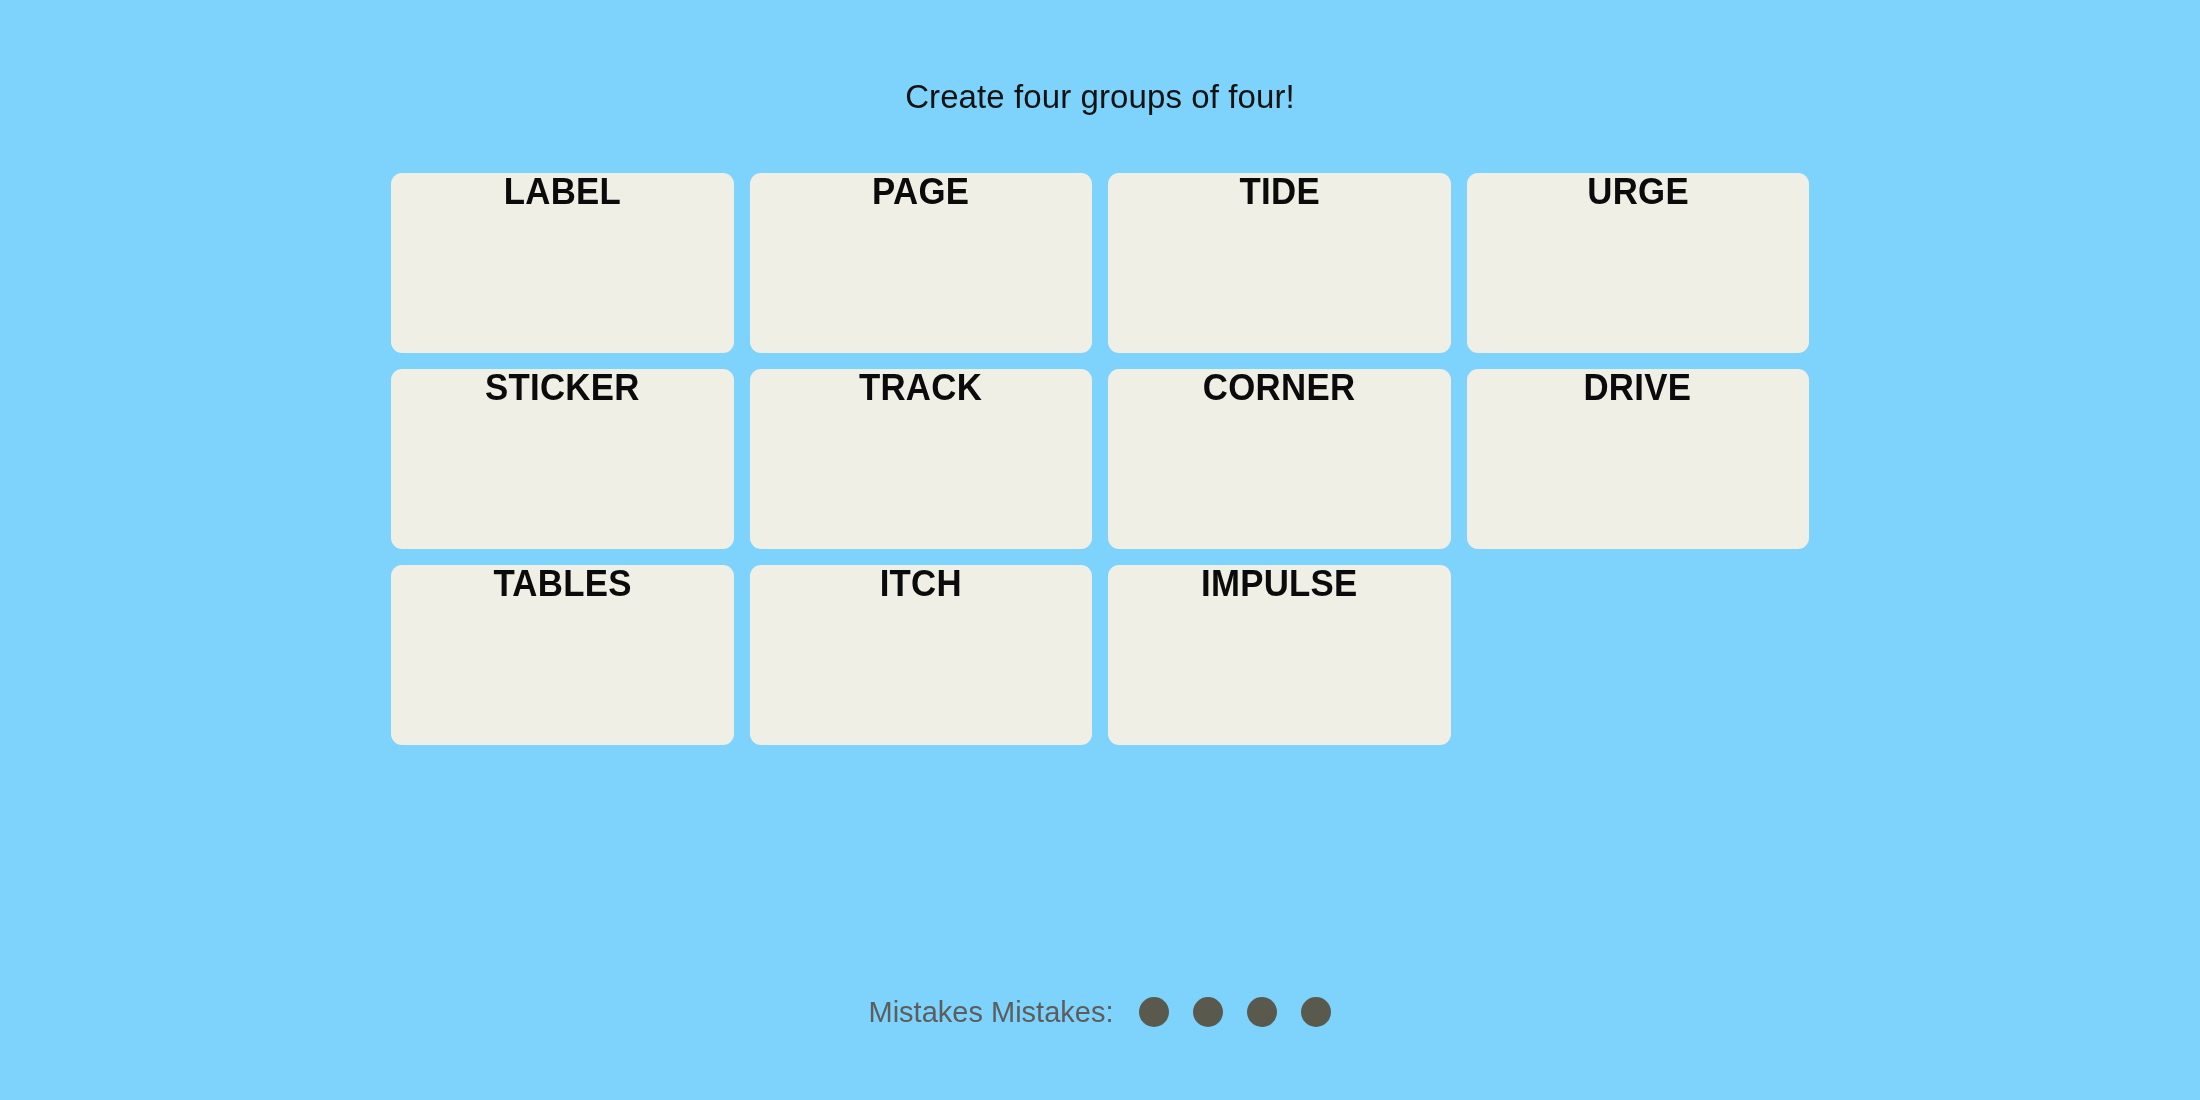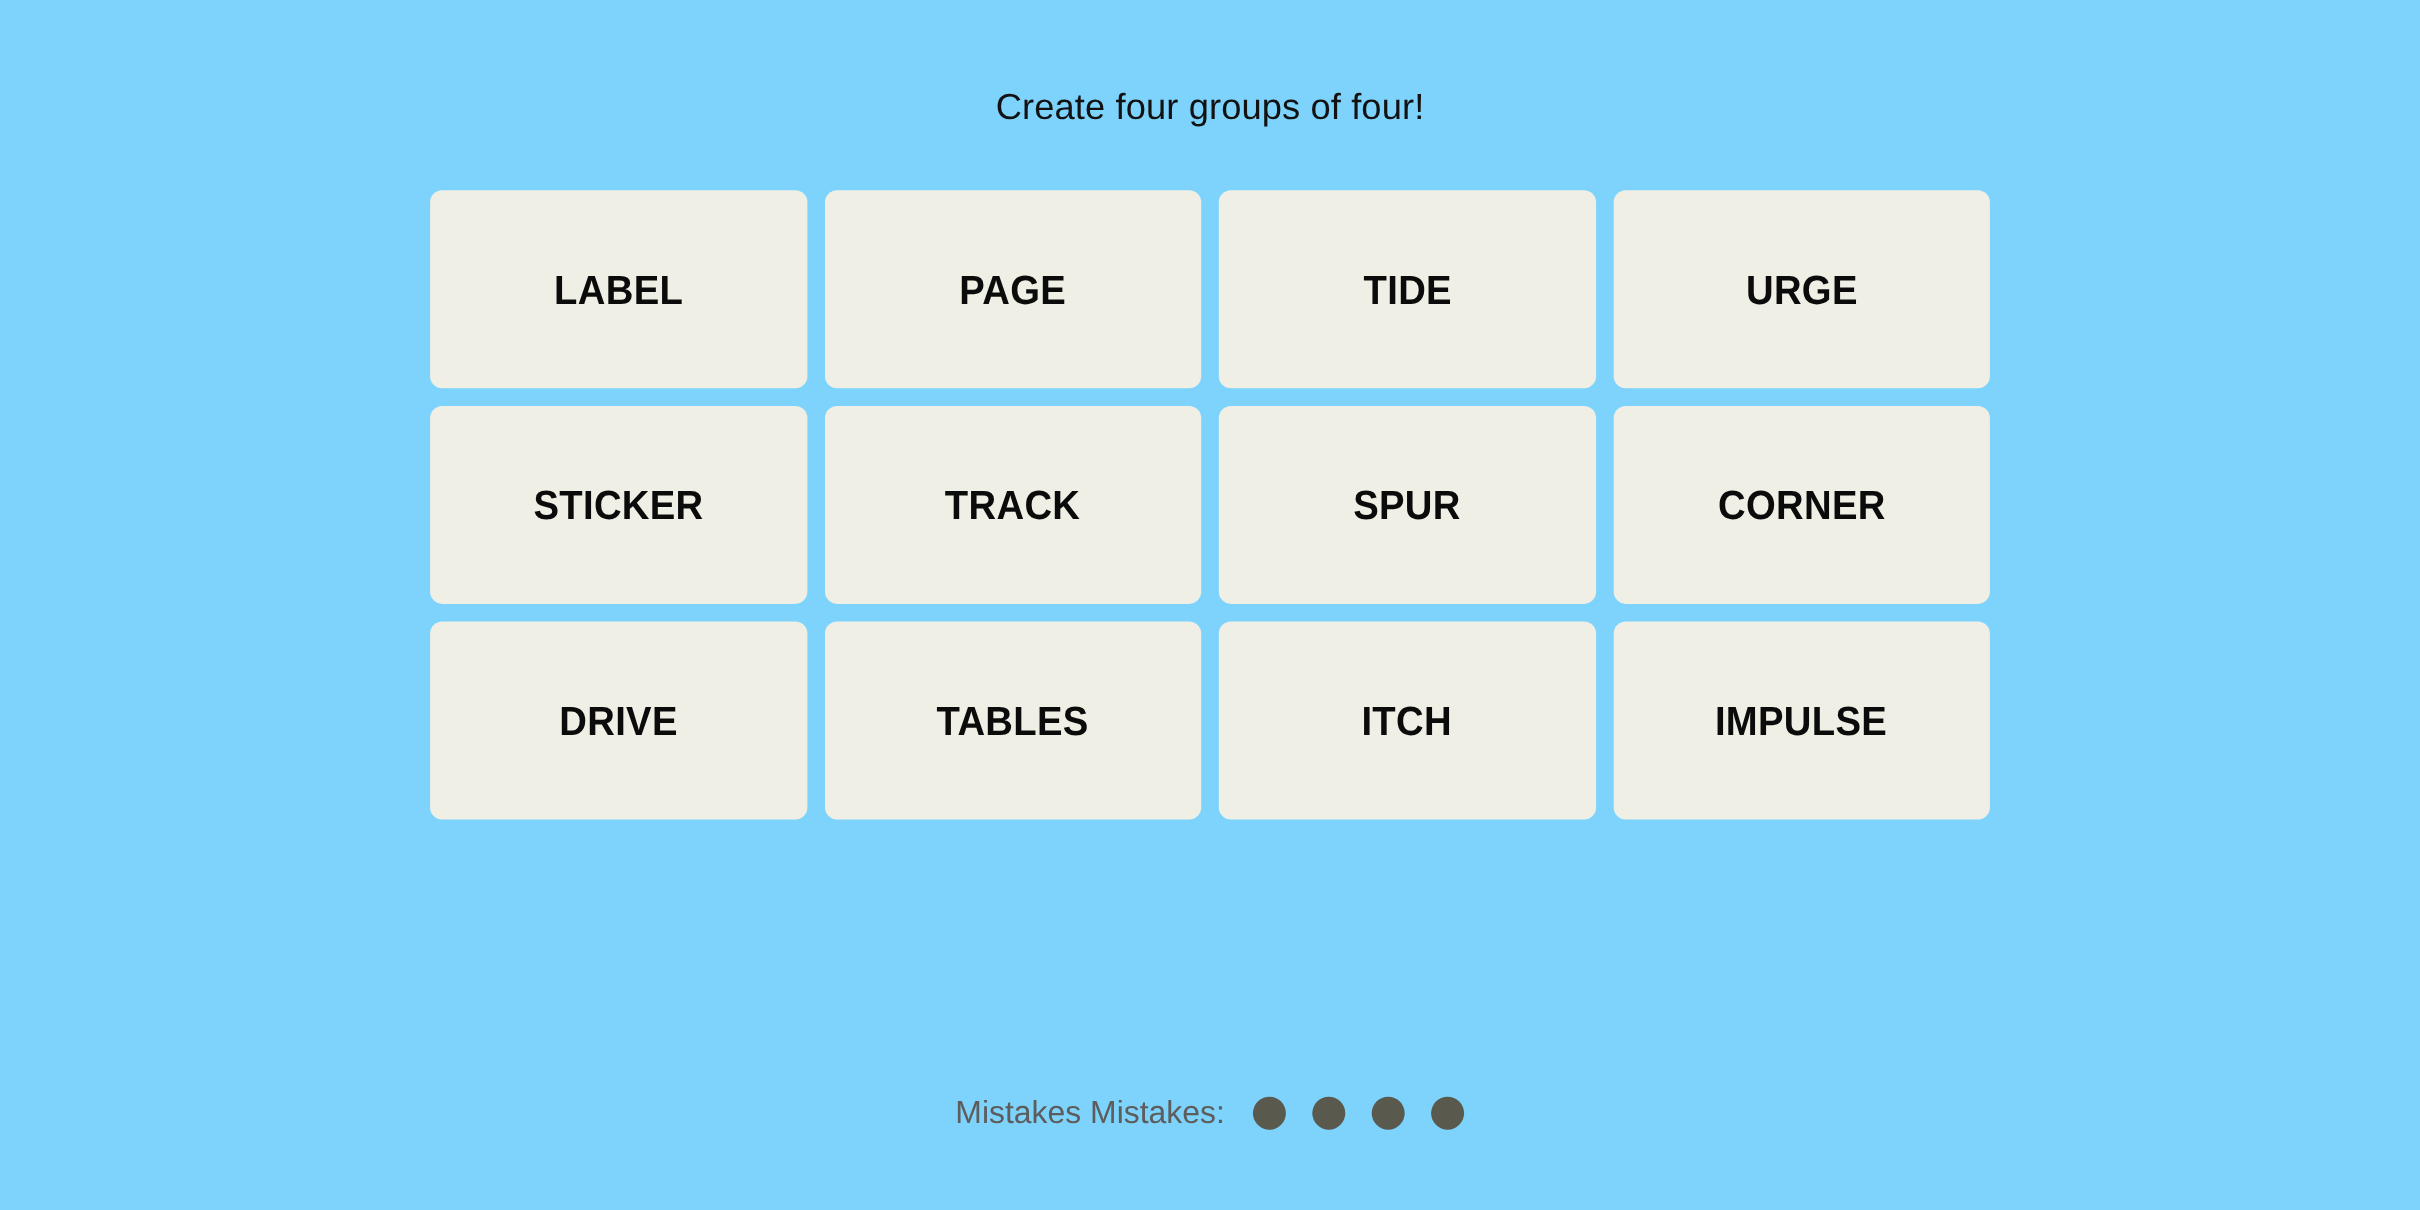--- a/index.html
+++ b/index.html
@@ -42,24 +42,24 @@
     grid-template-columns: repeat(4, 1fr);
     grid-template-rows: repeat(4, 180px);
     gap: 16px 16px;
   }
 
   .tile {
     background: #EFEFE6;
     border: none;
     border-radius: 11px;
     display: flex;
-    align-items: center;
+    align-items: flex-start;
     justify-content: center;
     cursor: pointer;
-    padding: 16px 6px;
+    padding: 0 6px;
     font-family: "Liberation Sans", sans-serif;
     user-select: none;
     transition: background 0.12s ease;
   }
 
   .tile-word {
     font-size: 37px;
     font-weight: 700;
     color: #0B0B0B;
     letter-spacing: 0.3px;
@@ -122,23 +122,20 @@
 
     <button class="tile">
       <span class="tile-word">URGE</span>
     </button>
     <button class="tile">
       <span class="tile-word">STICKER</span>
     </button>
     <button class="tile">
       <span class="tile-word">TRACK</span>
     </button>
-    <button class="tile">
-      <span class="tile-word">SPUR</span>
-    </button>
 
     <button class="tile">
       <span class="tile-word">CORNER</span>
     </button>
     <button class="tile">
       <span class="tile-word">DRIVE</span>
     </button>
     <button class="tile">
       <span class="tile-word">TABLES</span>
     </button>

